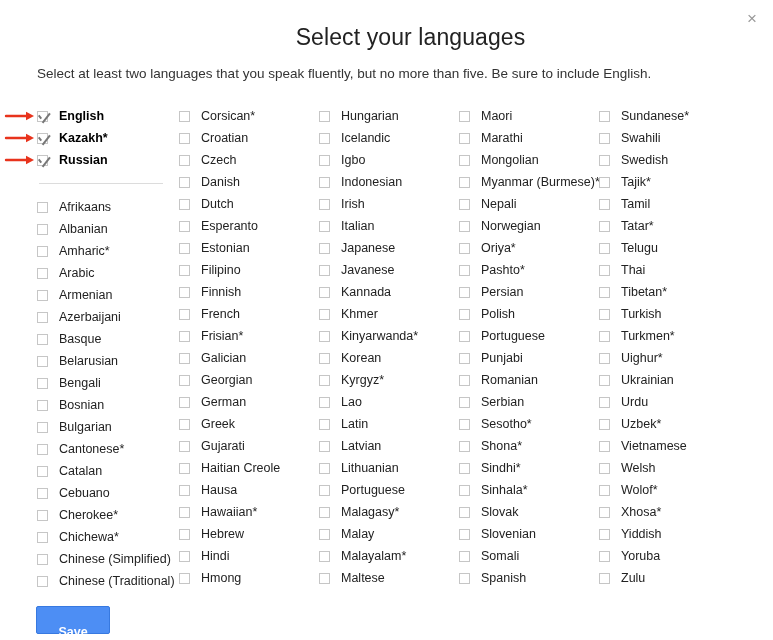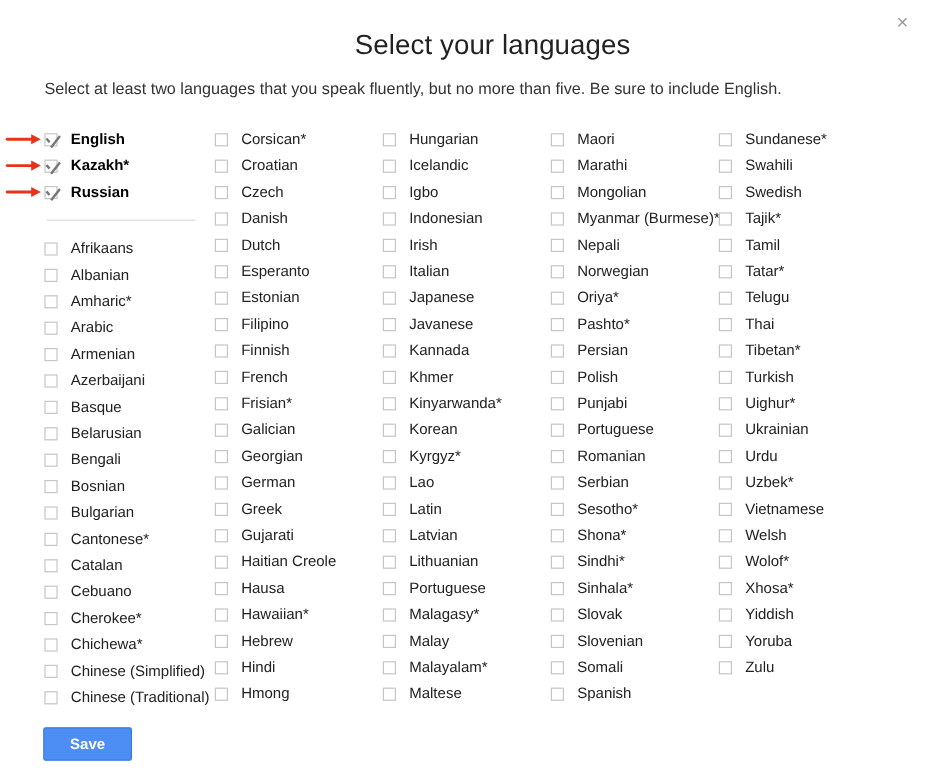--- a/index.html
+++ b/index.html
@@ -144,21 +144,21 @@
     width: 74px;
     height: 28px;
     background: #4d8ef4;
     border: 1px solid #3779e0;
     border-radius: 2px;
     color: #ffffff;
     font-size: 12.5px;
     font-weight: bold;
     font-family: "Liberation Sans", sans-serif;
     cursor: pointer;
-    padding: 0;
+    padding: 12px;
     line-height: 26px;
     text-align: center;
   }
 </style>
 </head>
 <body>
 
 <div id="close-icon">×</div>
 
 <div id="dialog-title">Select your languages</div>
@@ -478,25 +478,25 @@
         <div class="lang-row">
           <span class="cbx"></span>
           <span class="lang-label">Persian</span>
         </div>
         <div class="lang-row">
           <span class="cbx"></span>
           <span class="lang-label">Polish</span>
         </div>
         <div class="lang-row">
           <span class="cbx"></span>
+          <span class="lang-label">Portuguese</span>
+        </div>
+        <div class="lang-row">
+          <span class="cbx"></span>
           <span class="lang-label">Punjabi</span>
-        </div>
-        <div class="lang-row">
-          <span class="cbx"></span>
-          <span class="lang-label">Portuguese</span>
         </div>
         <div class="lang-row">
           <span class="cbx"></span>
           <span class="lang-label">Romanian</span>
         </div>
         <div class="lang-row">
           <span class="cbx"></span>
           <span class="lang-label">Serbian</span>
         </div>
         <div class="lang-row">
@@ -567,20 +567,24 @@
           <span class="cbx"></span>
           <span class="lang-label">Thai</span>
         </div>
         <div class="lang-row">
           <span class="cbx"></span>
           <span class="lang-label">Tibetan*</span>
         </div>
         <div class="lang-row">
           <span class="cbx"></span>
           <span class="lang-label">Turkish</span>
+        </div>
+        <div class="lang-row">
+          <span class="cbx"></span>
+          <span class="lang-label">Turkmen*</span>
         </div>
         <div class="lang-row">
           <span class="cbx"></span>
           <span class="lang-label">Uighur*</span>
         </div>
         <div class="lang-row">
           <span class="cbx"></span>
           <span class="lang-label">Ukrainian</span>
         </div>
         <div class="lang-row">

